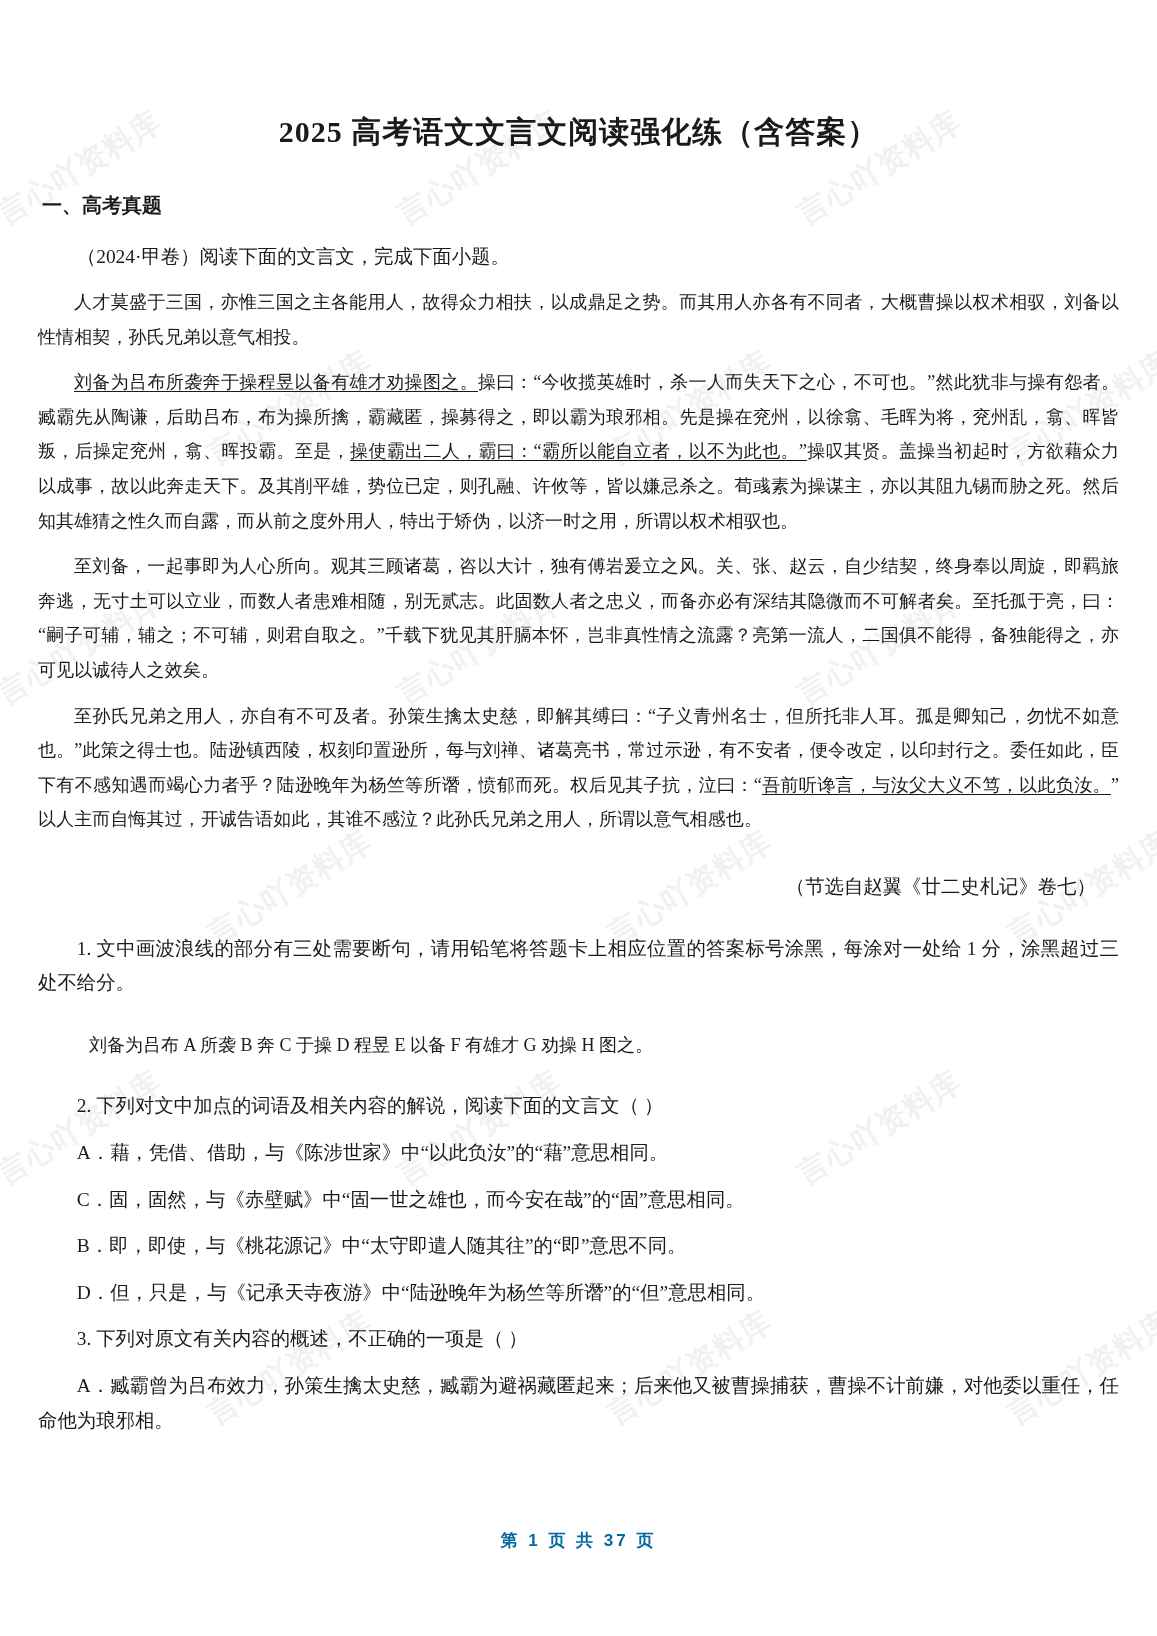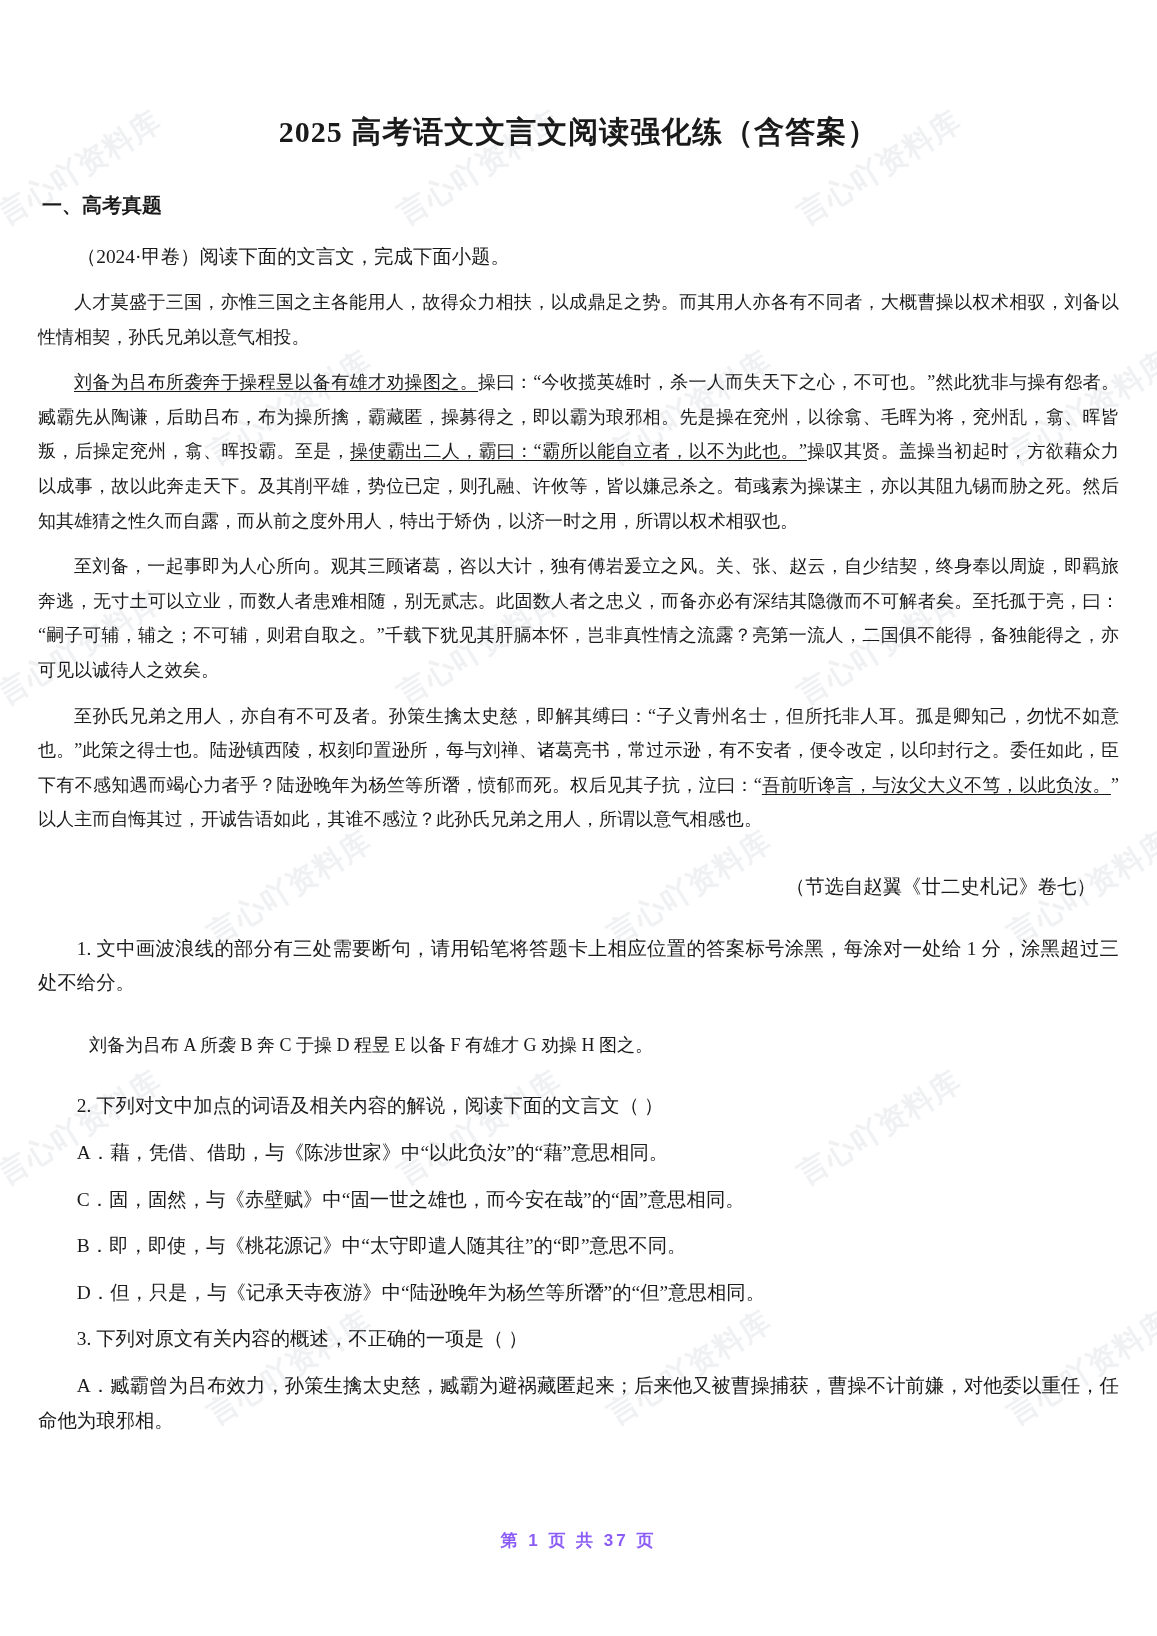--- a/index.html
+++ b/index.html
@@ -141,21 +141,21 @@
   .footer {
     position: absolute;
     left: 0;
     right: 0;
     bottom: 84px;
     text-align: center;
     font-size: 17px;
     font-weight: 700;
     letter-spacing: 3px;
     font-family: "Liberation Sans", "DejaVu Sans", sans-serif;
-    color: #8b5cf6;
+    color: #0369a1;
     z-index: 2;
   }
 </style>
 </head>
 <body>
 
 <div class="page">
 
   <div class="watermark-layer" id="wm-layer">
       <span class="wm" style="left: -10px; top: 200px;">言心吖资料库</span>

